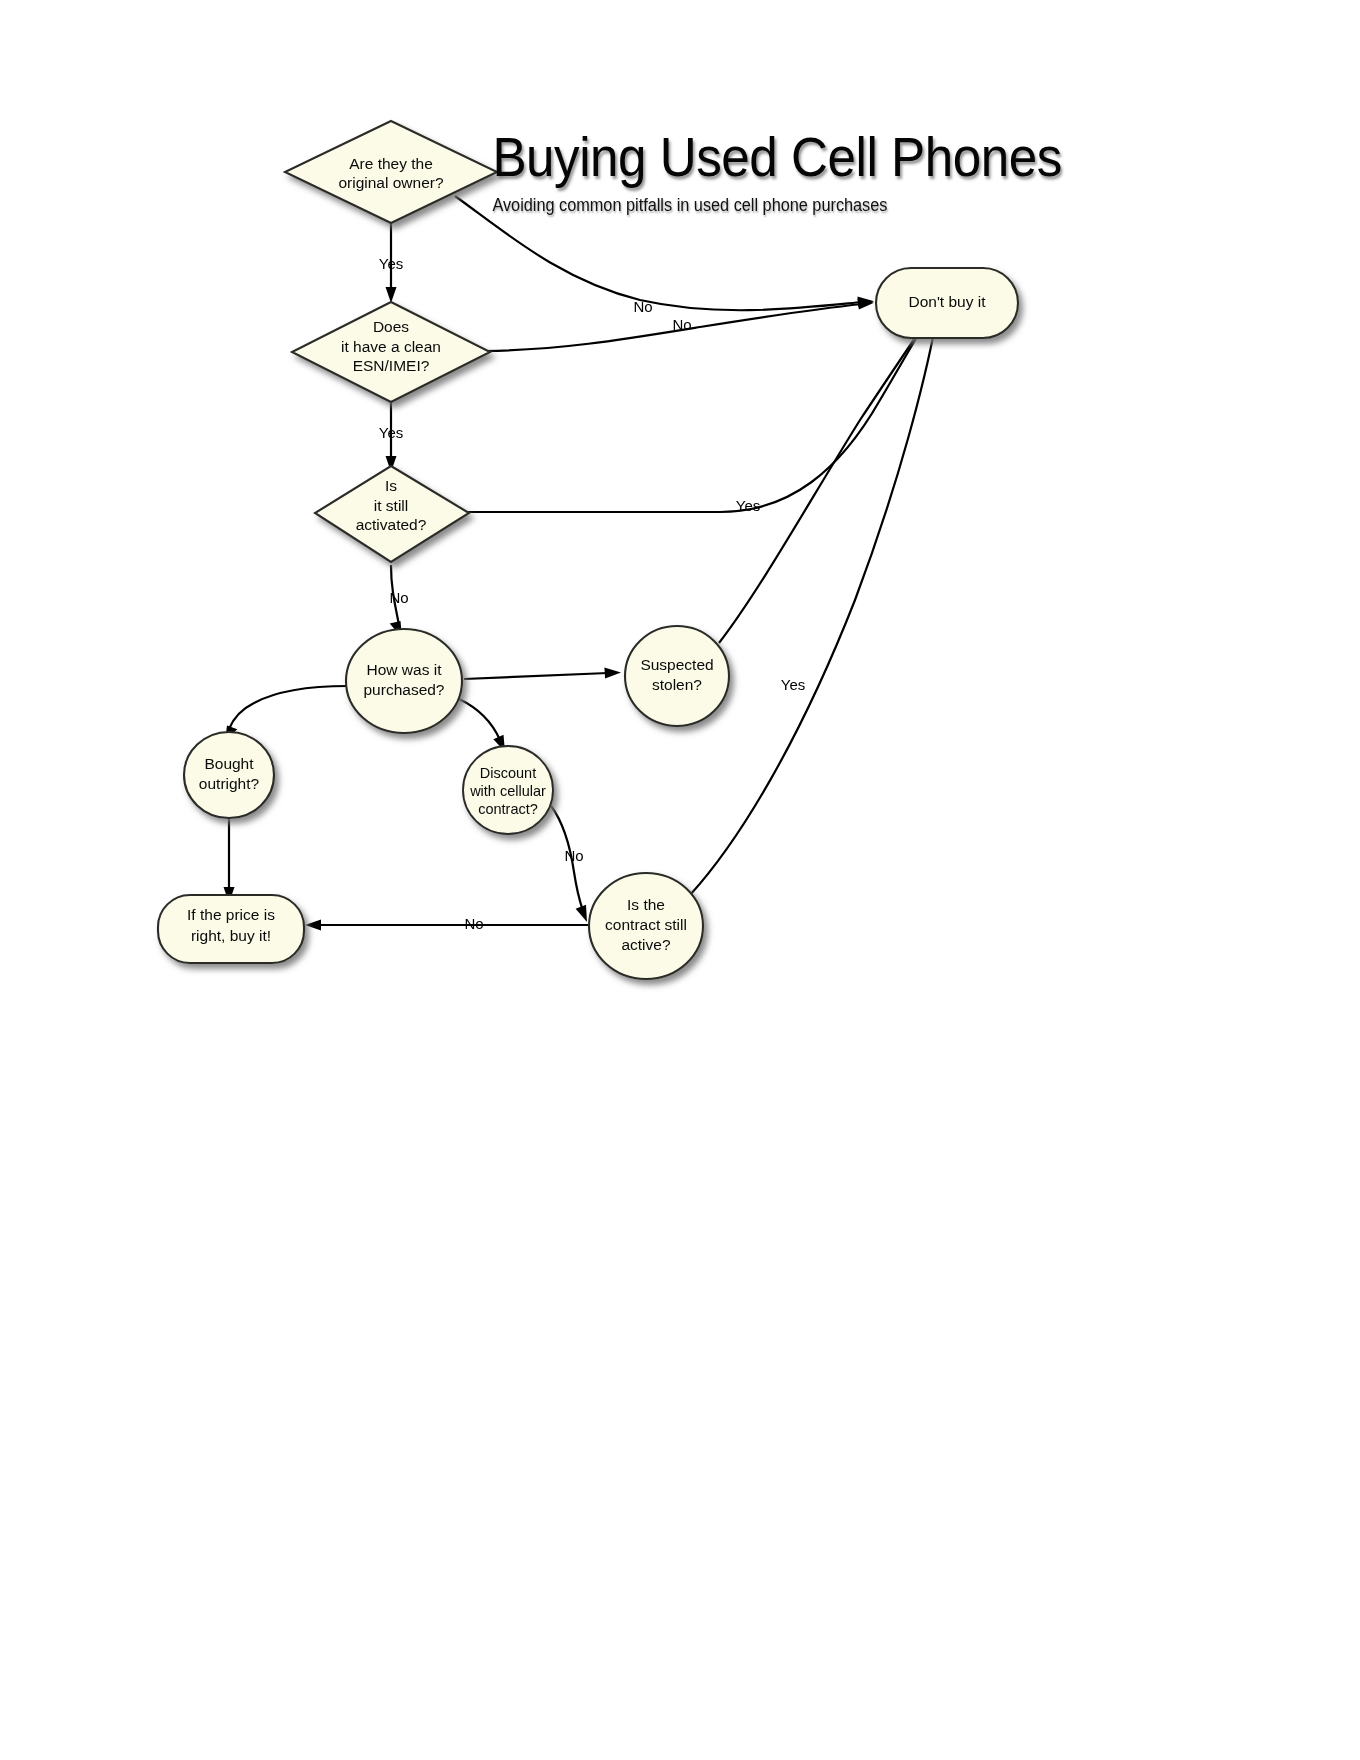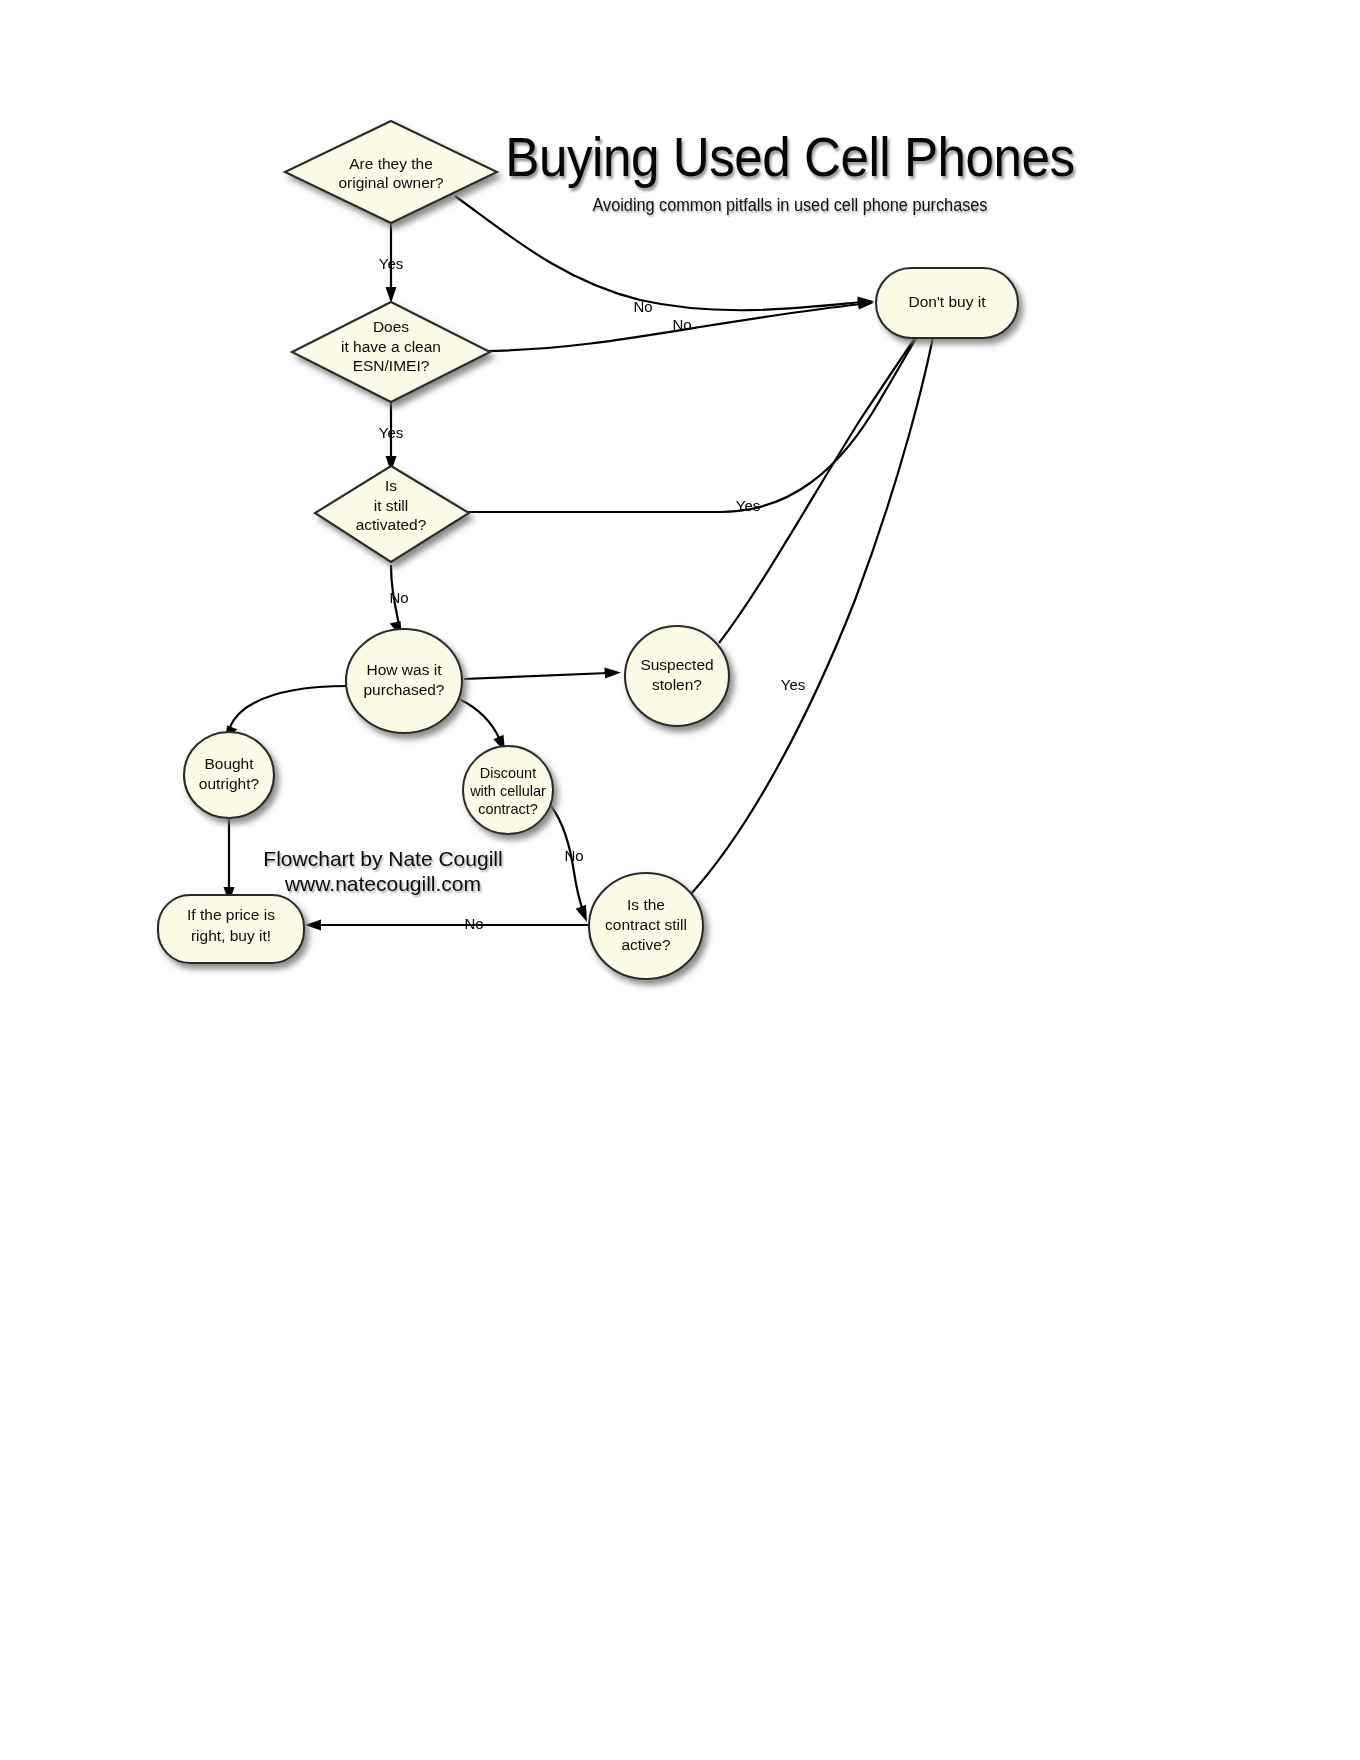--- a/index.html
+++ b/index.html
@@ -66,21 +66,21 @@
     text-anchor: middle;
     dominant-baseline: middle;
   }
 
   
   .title-block {
     position: absolute;
     left: 470px;
     top: 128px;
     width: 640px;
-    text-align: center;
+    text-align: left;
     pointer-events: none;
   }
   #main-title {
     font-family: "Liberation Sans", sans-serif;
     font-size: 55px;
     line-height: 58px;
     letter-spacing: -0.5px;
     font-weight: 400;
     color: #050505;
     transform: scaleX(0.93);
@@ -278,18 +278,14 @@
       <text class="node-text" x="231" y="937">right, buy it!</text>
     </g>
 
   </svg>
 
   <div class="title-block">
     <div id="main-title">Buying Used Cell Phones</div>
     <div id="sub-title">Avoiding common pitfalls in used cell phone purchases</div>
   </div>
 
-  <div class="credit-block">
-    <div class="credit-line">Flowchart by Nate Cougill</div>
-    <div class="credit-line">www.natecougill.com</div>
-  </div>
 
 </div>
 
 </body></html>

